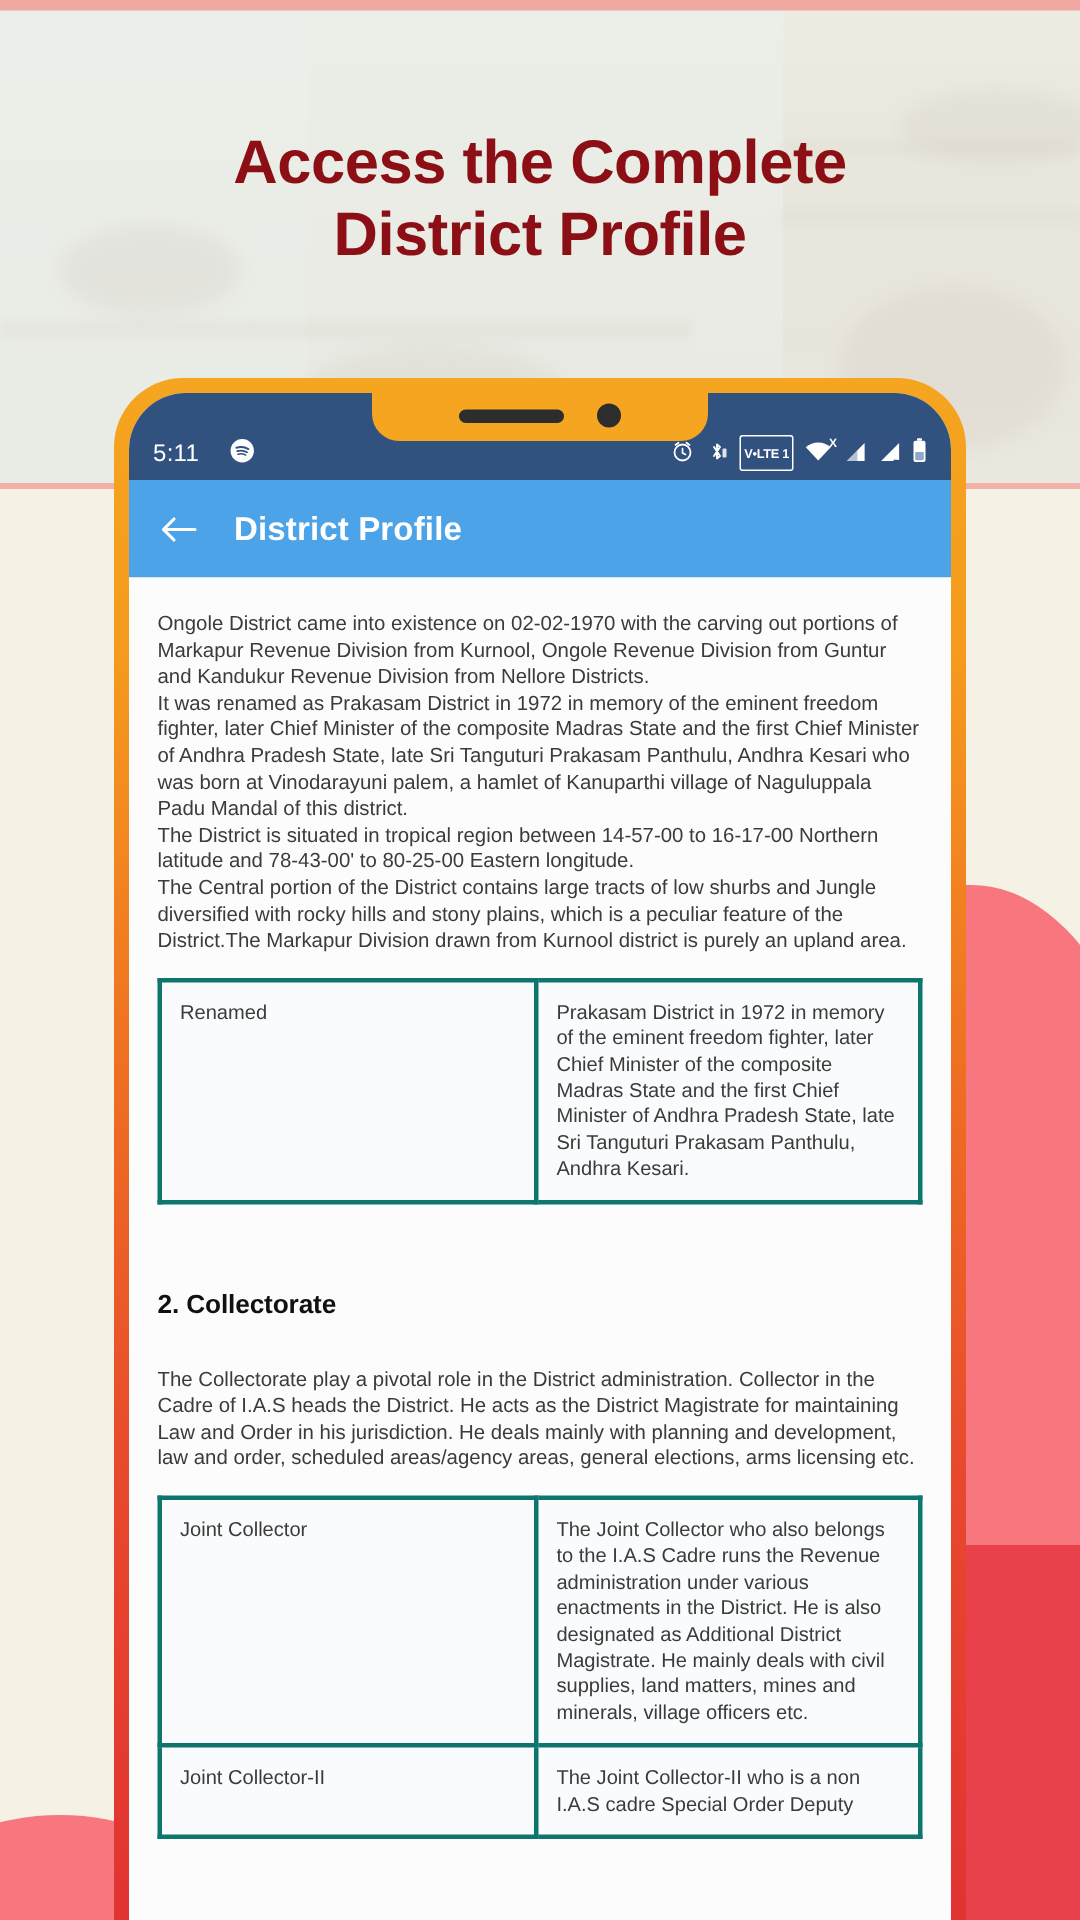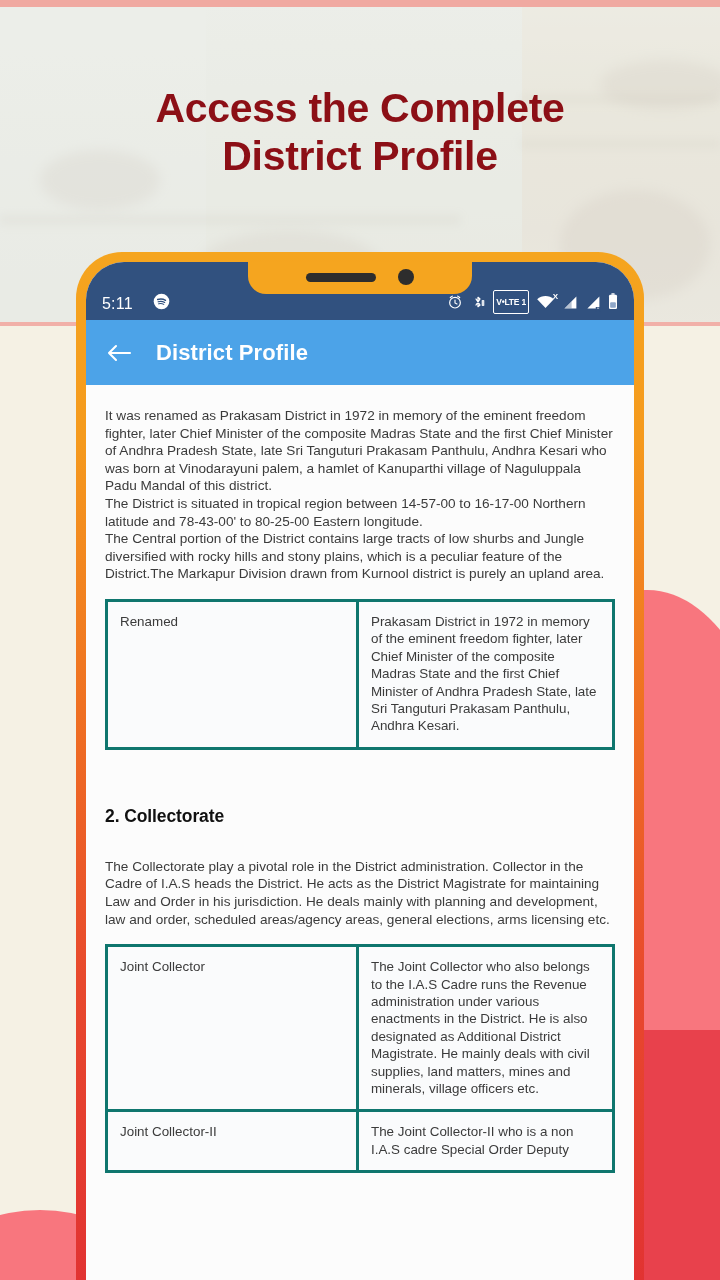--- a/index.html
+++ b/index.html
@@ -289,20 +289,21 @@
           <svg width="26" height="20" viewBox="0 0 26 20">
             <path d="M24 10H3M10 3L3 10l7 7" stroke="#fff" stroke-width="2.1" fill="none" stroke-linecap="round" stroke-linejoin="round"></path>
           </svg>
         </span>
         <span class="appbar-title">District Profile</span>
       </div>
 
       <div class="content">
 
         <div class="body-text">
+          <p>Ongole District came into existence on 02-02-1970 with the carving out portions of Markapur Revenue Division from Kurnool, Ongole Revenue Division from Guntur and Kandukur Revenue Division from Nellore Districts.</p>
           <p>It was renamed as Prakasam District in 1972 in memory of the eminent freedom fighter, later Chief Minister of the composite Madras State and the first Chief Minister of Andhra Pradesh State, late Sri Tanguturi Prakasam Panthulu, Andhra Kesari who was born at Vinodarayuni palem, a hamlet of Kanuparthi village of Naguluppala Padu Mandal of this district.</p>
           <p>The District is situated in tropical region between 14-57-00 to 16-17-00 Northern latitude and 78-43-00' to 80-25-00 Eastern longitude.</p>
           <p>The Central portion of the District contains large tracts of low shurbs and Jungle diversified with rocky hills and stony plains, which is a peculiar feature of the District.The Markapur Division drawn from Kurnool district is purely an upland area.</p>
         </div>
         <div class="spacer-16"></div>
         <table class="info">
           <tbody>
               <tr>
             <td class="k">Renamed</td>
             <td class="v">Prakasam District in 1972 in memory of the eminent freedom fighter, later Chief Minister of the composite Madras State and the first Chief Minister of Andhra Pradesh State, late Sri Tanguturi Prakasam Panthulu, Andhra Kesari.</td>

